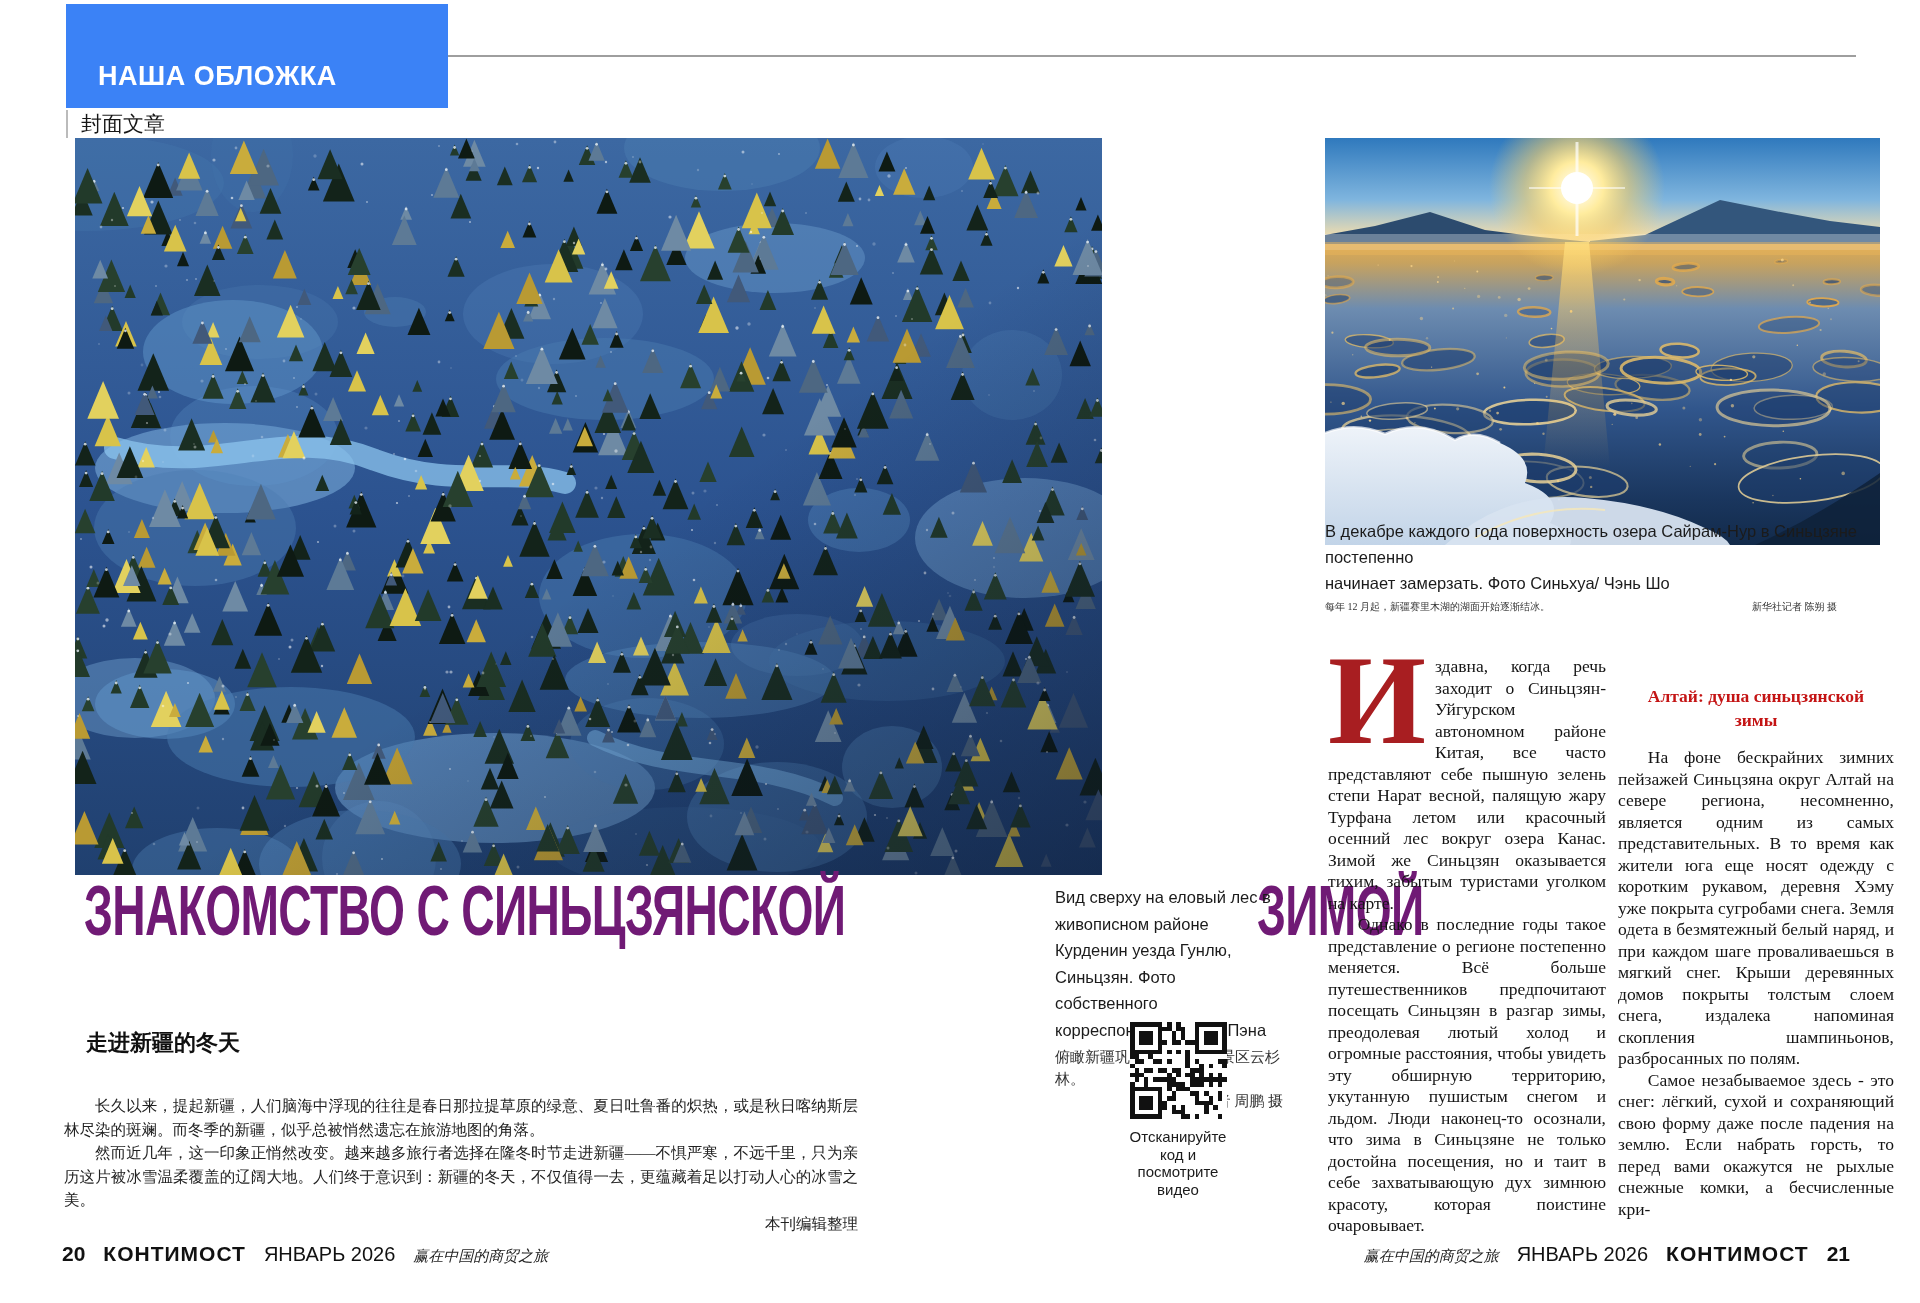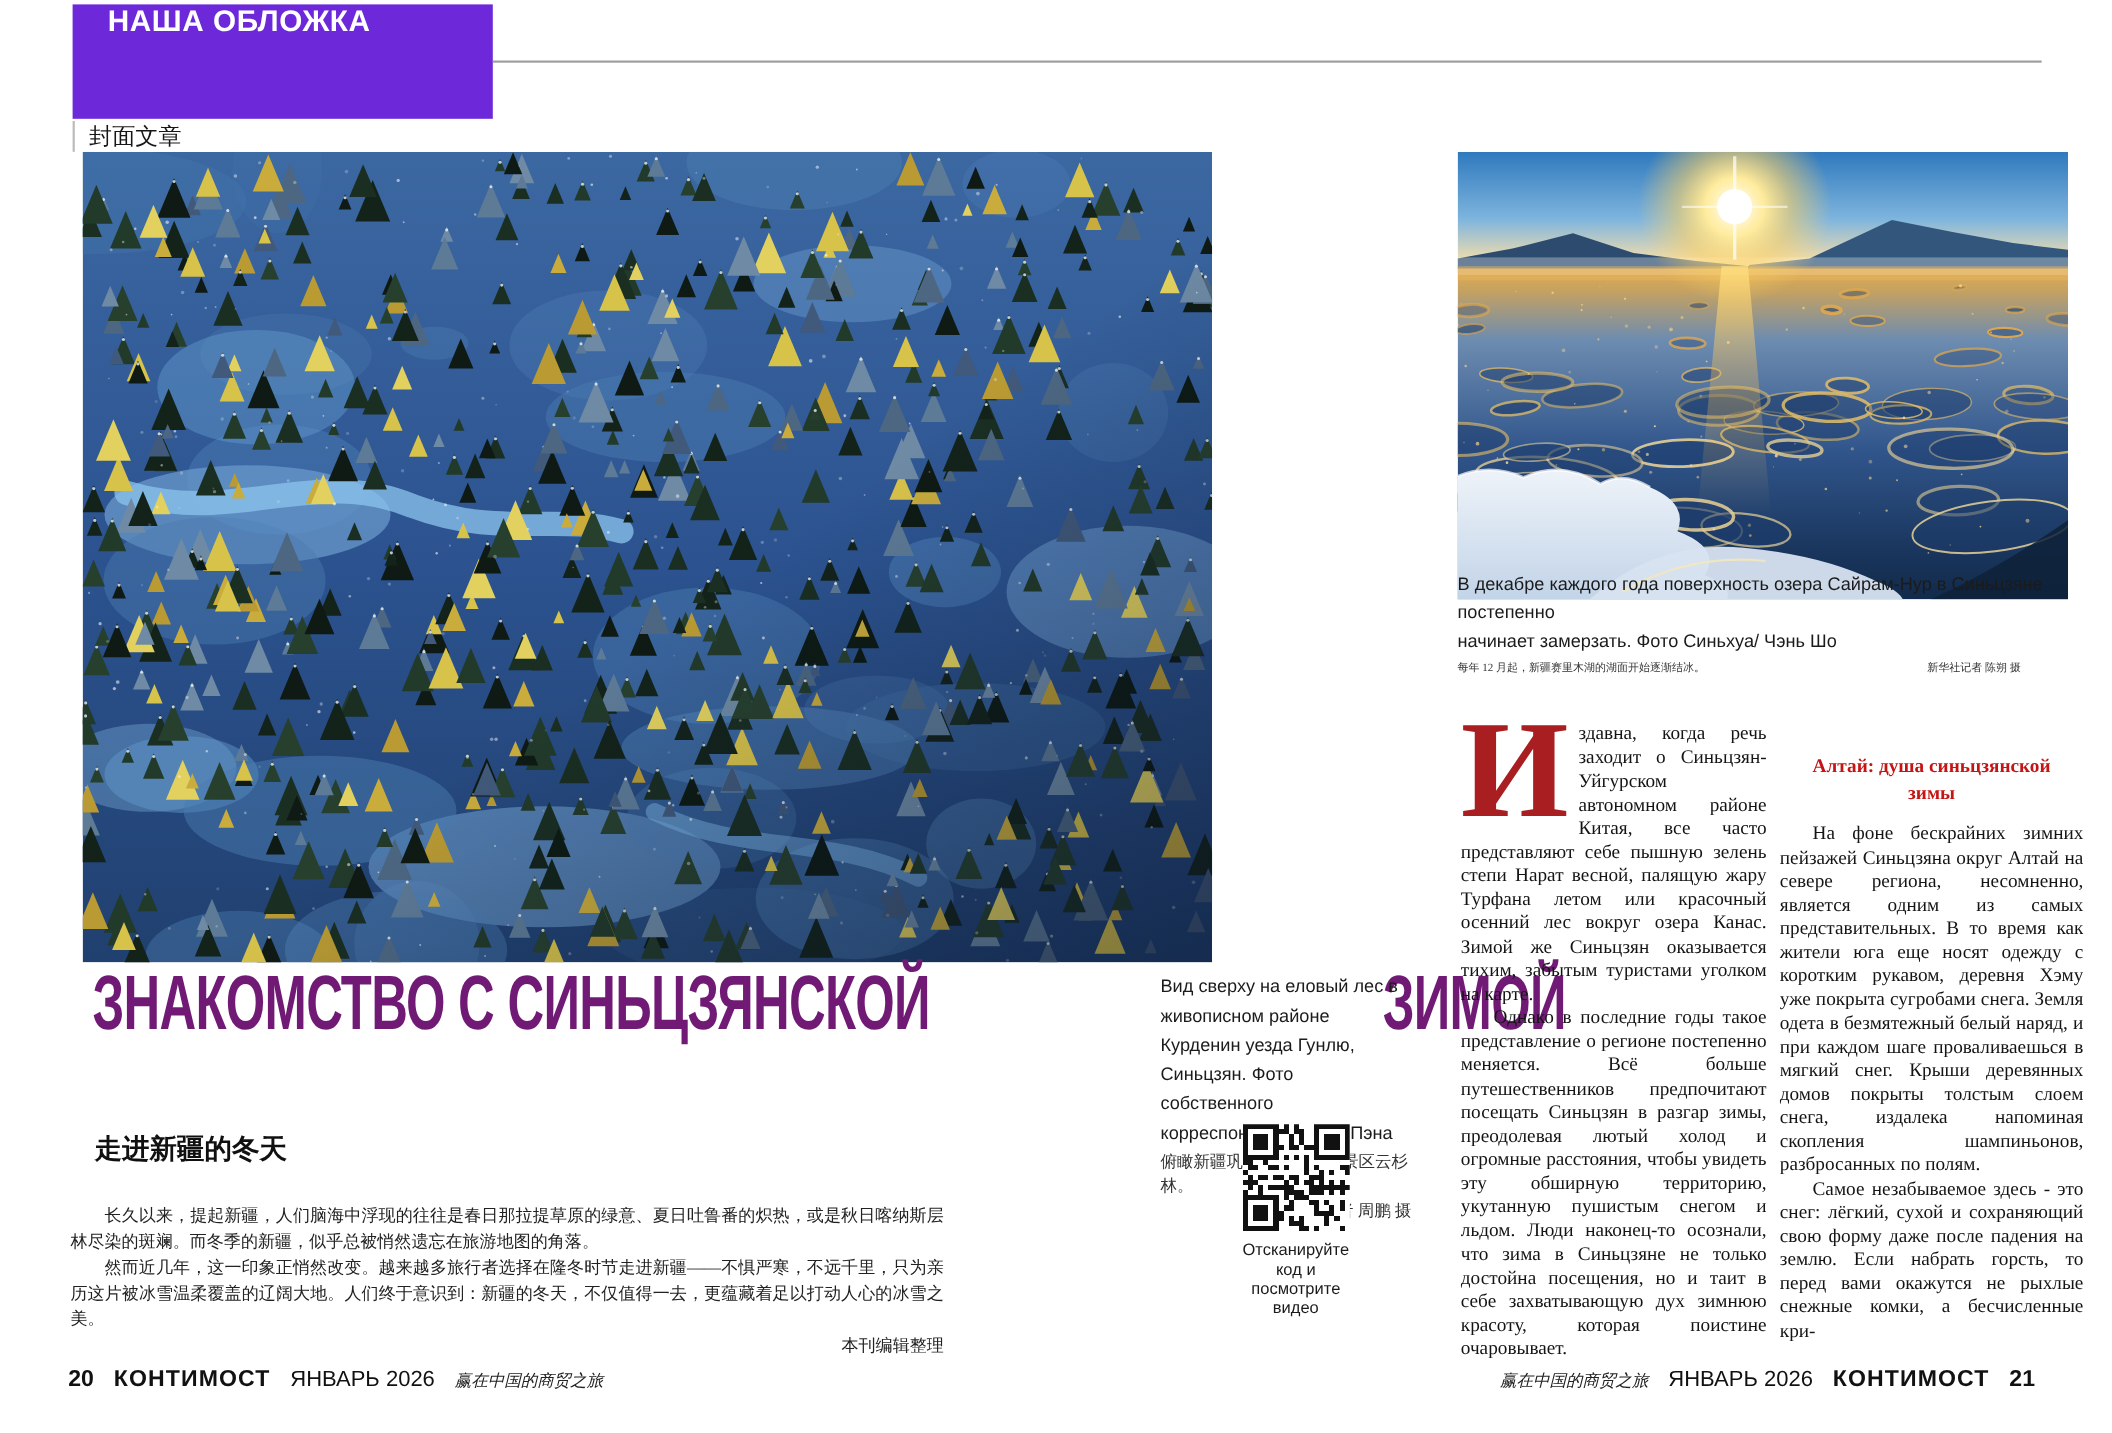--- a/index.html
+++ b/index.html
@@ -1,35 +1,35 @@
 <!DOCTYPE html>
 <html><head>
 <meta charset="utf-8">
 <style>
   html,body{margin:0;padding:0;background:#e8e8e8;}
   .spread{position:relative;width:1920px;height:1303px;background:#ffffff;overflow:hidden;
           font-family:"Liberation Serif",serif;color:#141414;}
   
-  .section-box{position:absolute;left:66px;top:4px;width:382px;height:104px;background:#6d28d9;
-               display:flex;padding:0 0 16px 32px;box-sizing:border-box;}
+  .section-box{position:absolute;left:66px;top:4px;width:382px;height:104px;background:#3b82f6;
+               display:flex;align-items:flex-end;padding:0 0 16px 32px;box-sizing:border-box;}
   .section-box span{color:#fff;font-family:"Liberation Sans",sans-serif;font-weight:bold;
                     font-size:27px;letter-spacing:.5px;}
   .top-rule{position:absolute;left:448px;top:55px;width:1408px;height:2px;background:#9e9e9e;}
   .section-cn{position:absolute;left:66px;top:110px;font-size:21px;line-height:28px;color:#161616;
               border-left:2px solid #bbb;padding-left:13px;text-align:right;}
   
   .forest-photo{position:absolute;left:75px;top:138px;width:1027px;height:737px;overflow:hidden;}
   .lake-photo{position:absolute;left:1325px;top:138px;width:555px;height:407px;overflow:hidden;}
   .forest-photo svg,.lake-photo svg{display:block;}
   
   .headline{position:absolute;left:84px;top:880px;margin:0;color:#701a75;
             font-family:"Liberation Sans",sans-serif;font-weight:800;font-size:70px;line-height:63px;}
   .headline .scale{display:inline-block;transform:scaleX(.66);transform-origin:0 50%;
                    white-space:nowrap;letter-spacing:-1px;}
-  .subtitle-cn{position:absolute;left:86px;top:1028px;font-size:25px;font-weight:bold;color:#101010;text-align:right;}
+  .subtitle-cn{position:absolute;left:86px;top:1028px;font-size:22px;font-weight:bold;color:#101010;text-align:right;}
   
   .intro-cn{position:absolute;left:64px;top:1094px;width:794px;font-size:15.5px;line-height:23.5px;
             color:#222;text-align:justify;}
   .intro-cn p{margin:0;text-indent:2em;}
   .intro-cn .byline{text-indent:0;text-align:right;}
   
   .caption-block{position:absolute;left:1055px;top:884px;width:228px;}
   .cap-ru{margin:0;font-family:"Liberation Sans",sans-serif;font-size:16.5px;line-height:26.5px;color:#1b1b1b;}
   .caption-block .cap-cn{margin:3px 0 0;font-size:15px;line-height:22px;color:#333;text-indent:0;}
   .caption-block .byline{text-align:right;margin-top:0;}

